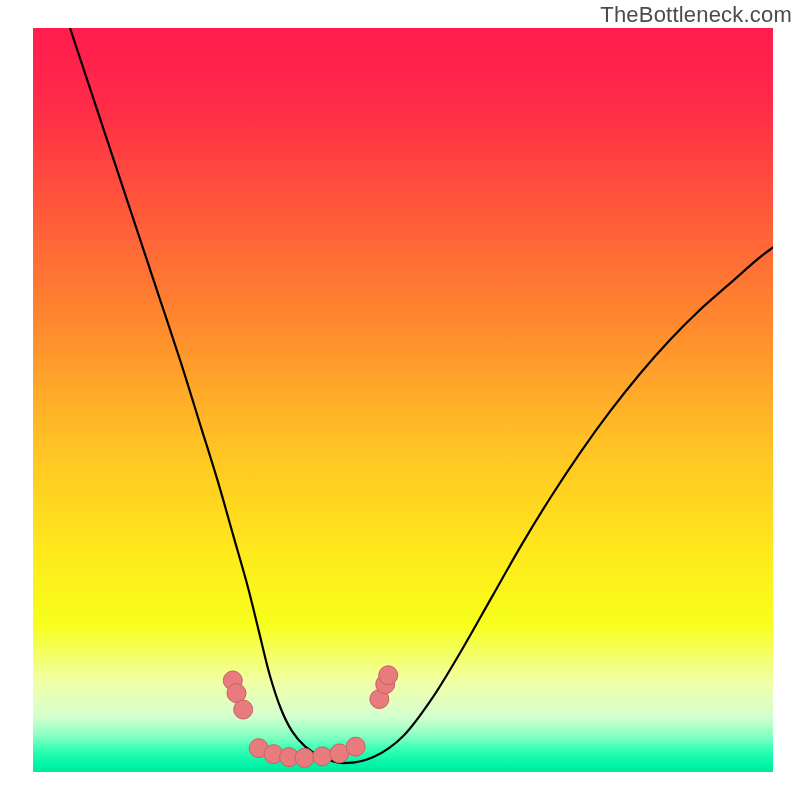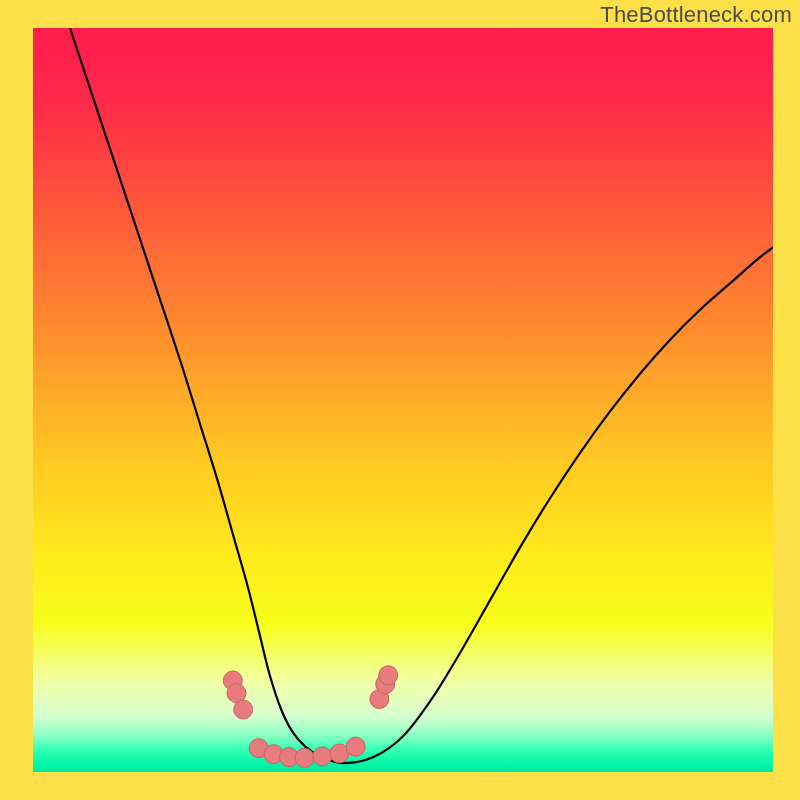--- a/index.html
+++ b/index.html
@@ -10,21 +10,21 @@
     overflow: hidden;
     background: #000;
     font-family: Arial, Helvetica, sans-serif;
   }
   .frame {
     position: absolute;
     left: 0;
     top: 0;
     width: 800px;
     height: 800px;
-    background: #fde047;
+    background: #ffffff;
   }
   .plot-area {
     position: absolute;
     background: linear-gradient(to bottom,
       #ff1d4f 0%,
       #ff2a48 10%,
       #ff5a3a 25%,
       #ff8a2e 40%,
       #ffbf25 55%,
       #ffe81c 70%,

